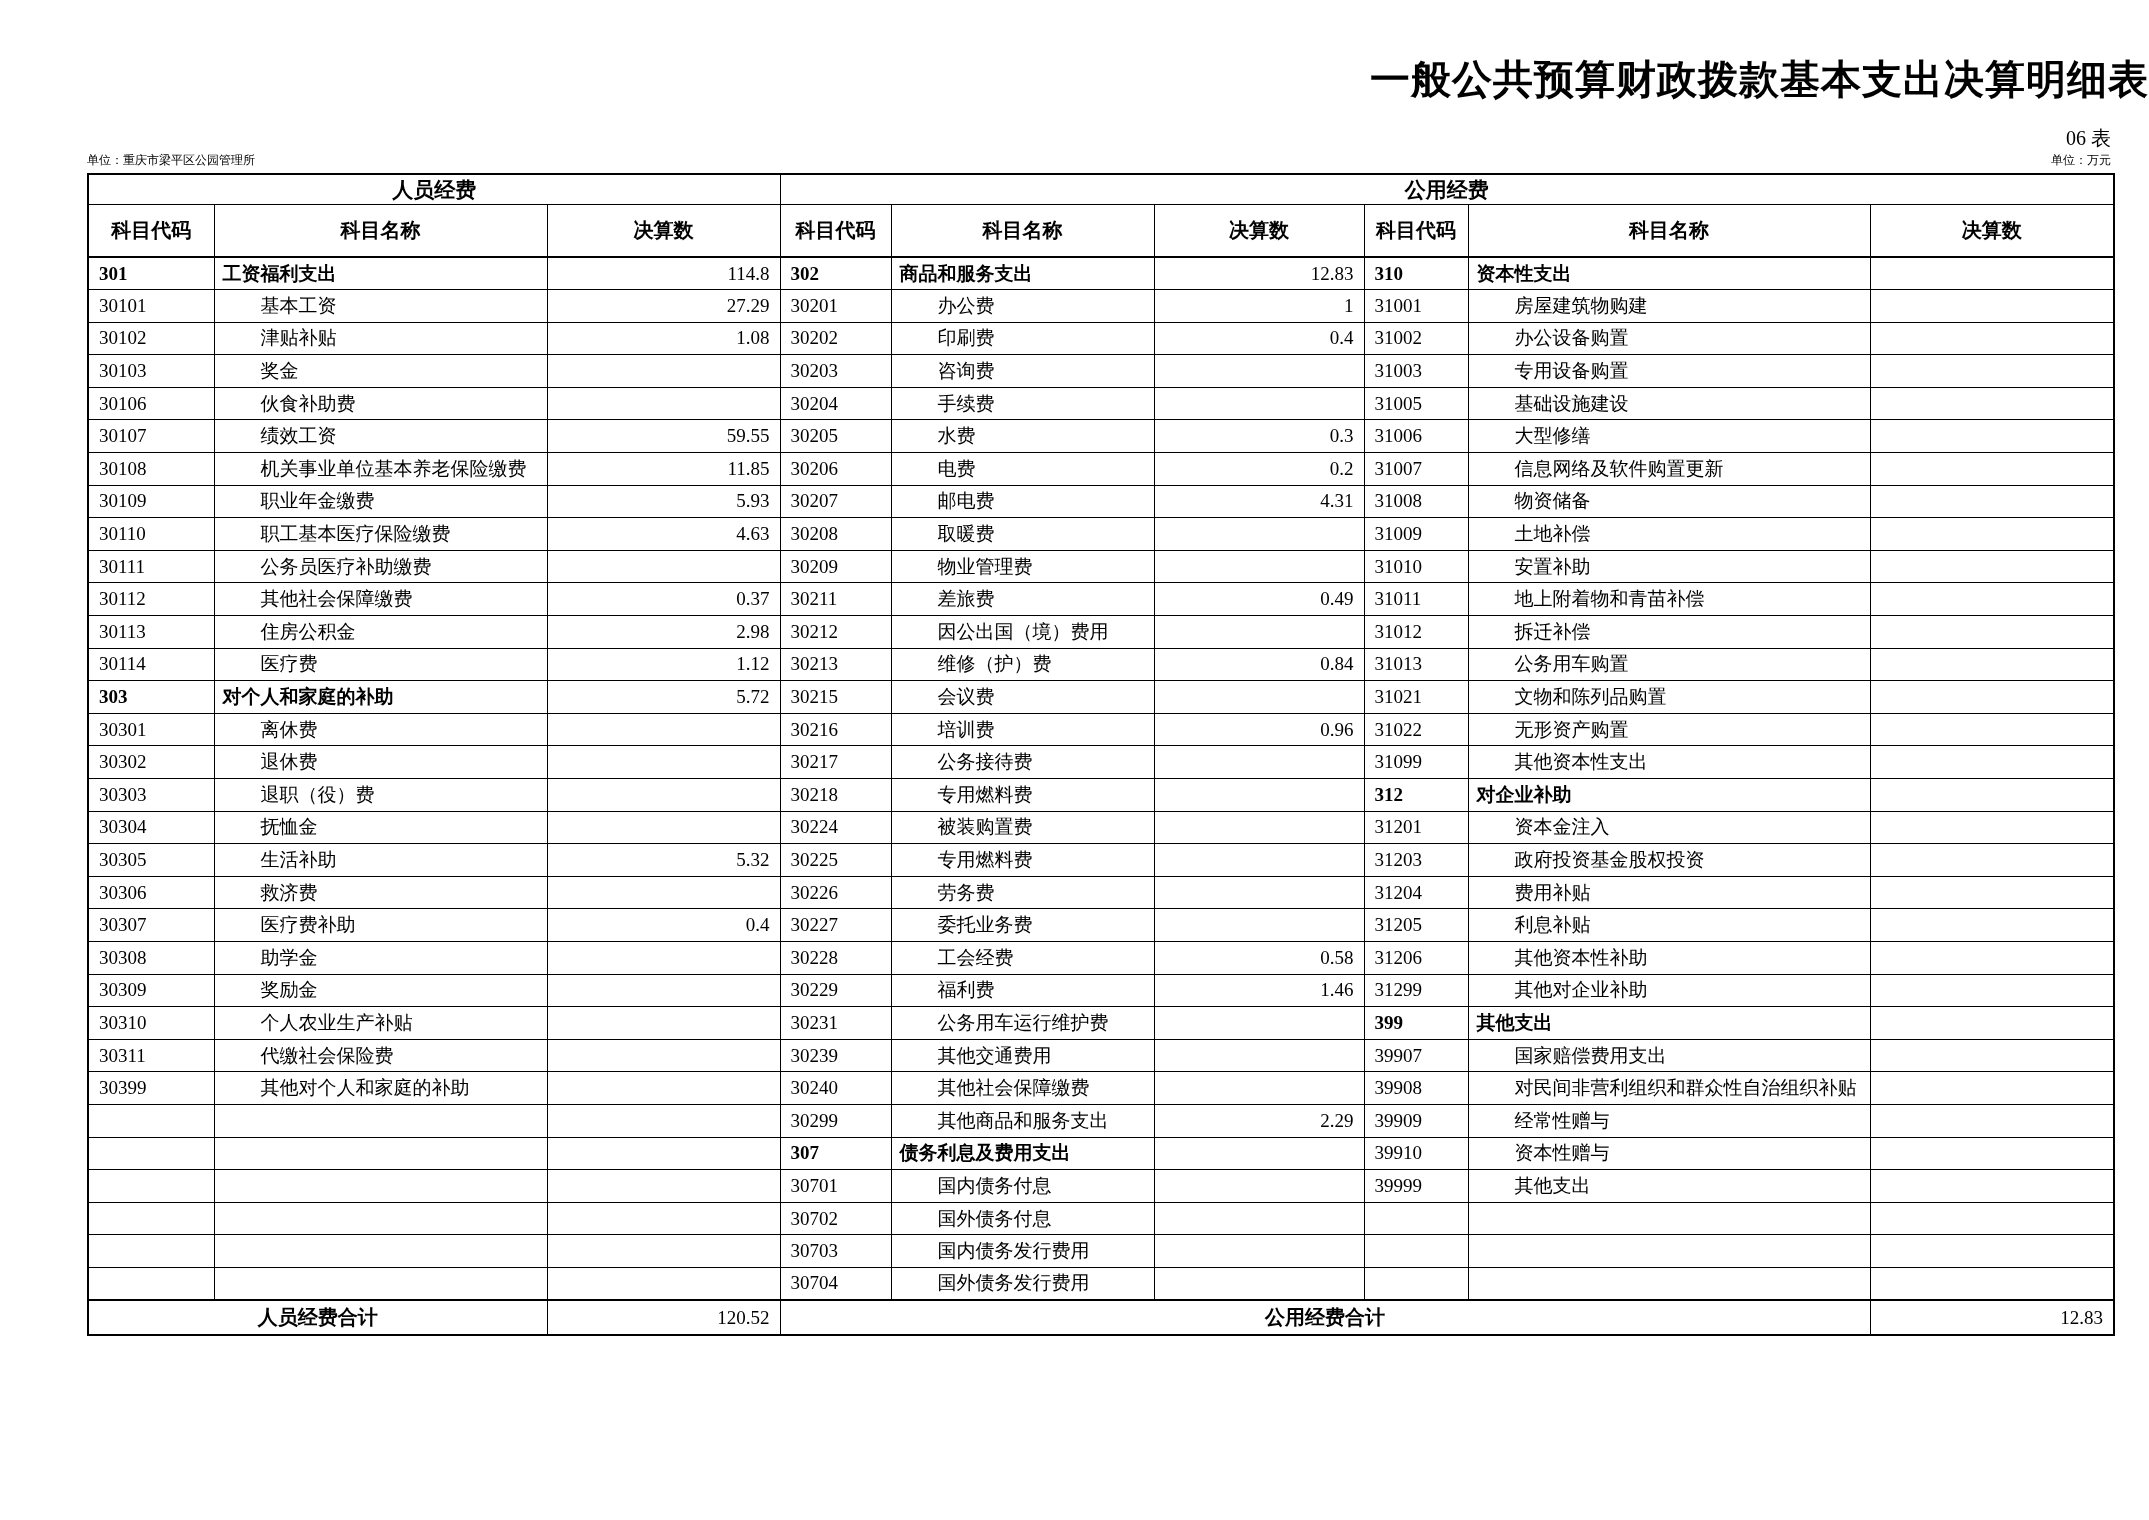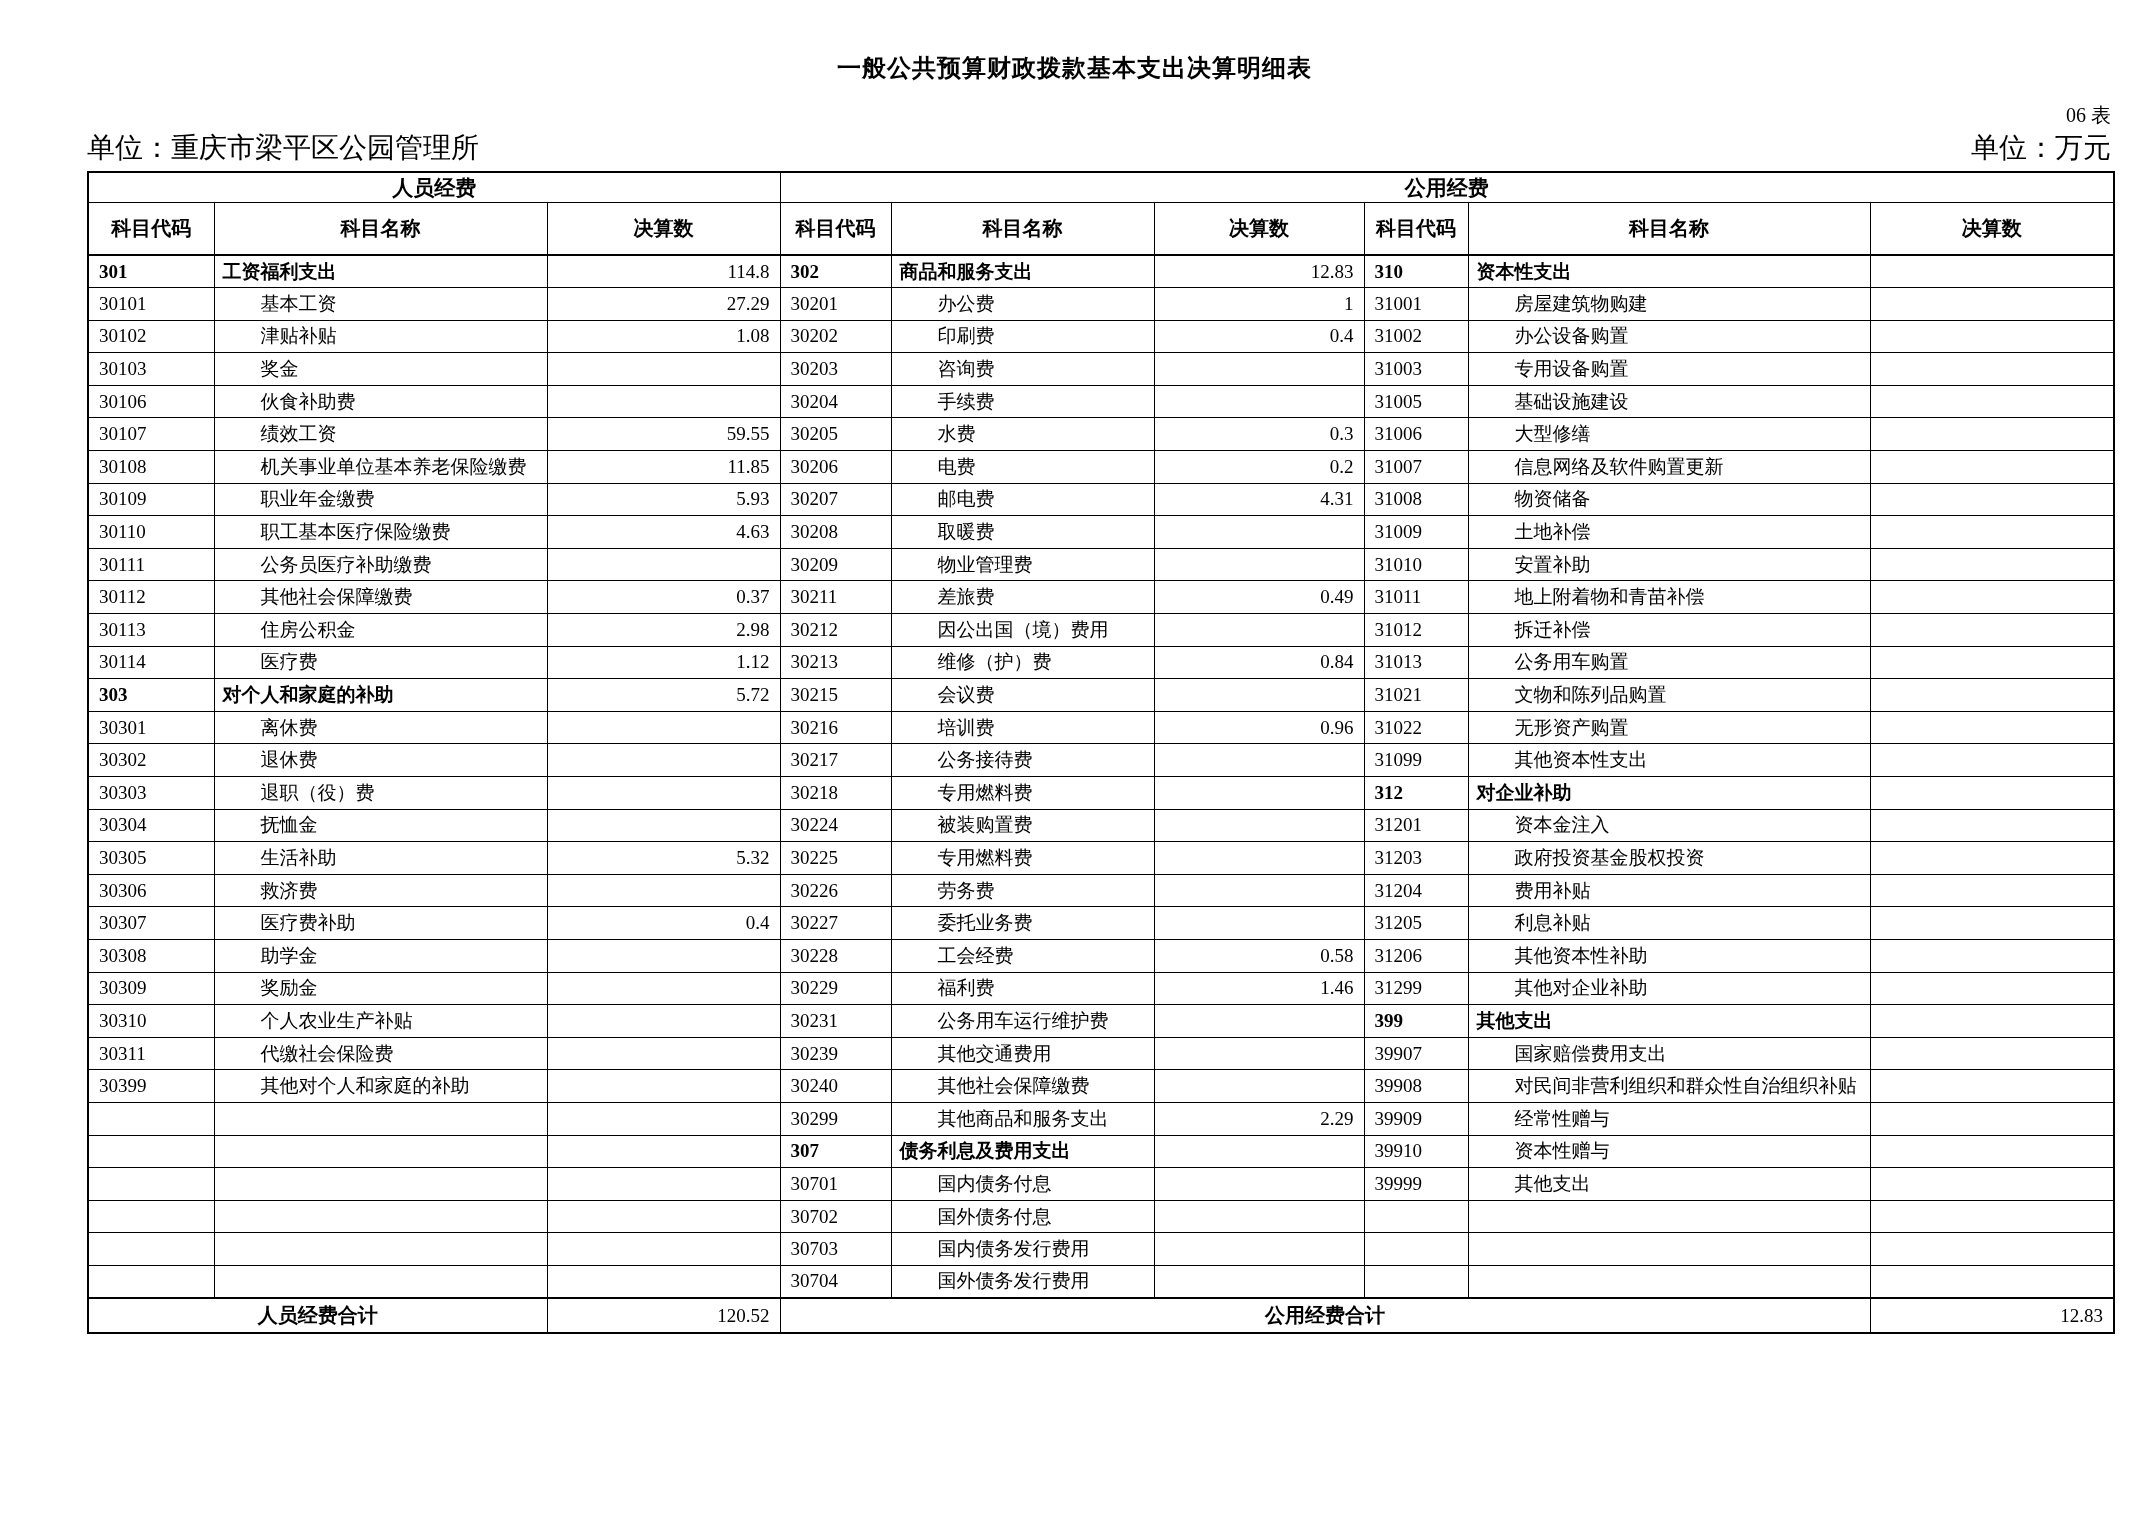--- a/index.html
+++ b/index.html
@@ -2,29 +2,29 @@
 <html><head>
 <meta charset="utf-8">
 <style>
   html,body{margin:0;padding:0;background:#e8e8e8;}
   .page{
     width:2149px;height:1520px;background:#ffffff;color:#000;
     font-family:"Liberation Serif","DejaVu Serif",serif;
     position:relative;overflow:hidden;
   }
   .title{
-    text-align:center;font-size:24px;font-weight:bold;
+    text-align:right;font-size:40px;font-weight:bold;
     padding-top:52px;letter-spacing:1px;
   }
   .table-no{
     text-align:right;margin:18px 38px 0 0;font-size:20px;
   }
   .unit-row{
     display:flex;justify-content:space-between;
-    margin:0 38px 4px 87px;font-size:28px;
+    margin:0 38px 4px 87px;font-size:12px;
   }
   table{
     border-collapse:collapse;table-layout:fixed;
     width:2026px;margin-left:87px;
     border:2px solid #000;
   }
   th,td{
     border:1px solid #000;overflow:hidden;white-space:nowrap;
     padding:0;
   }

